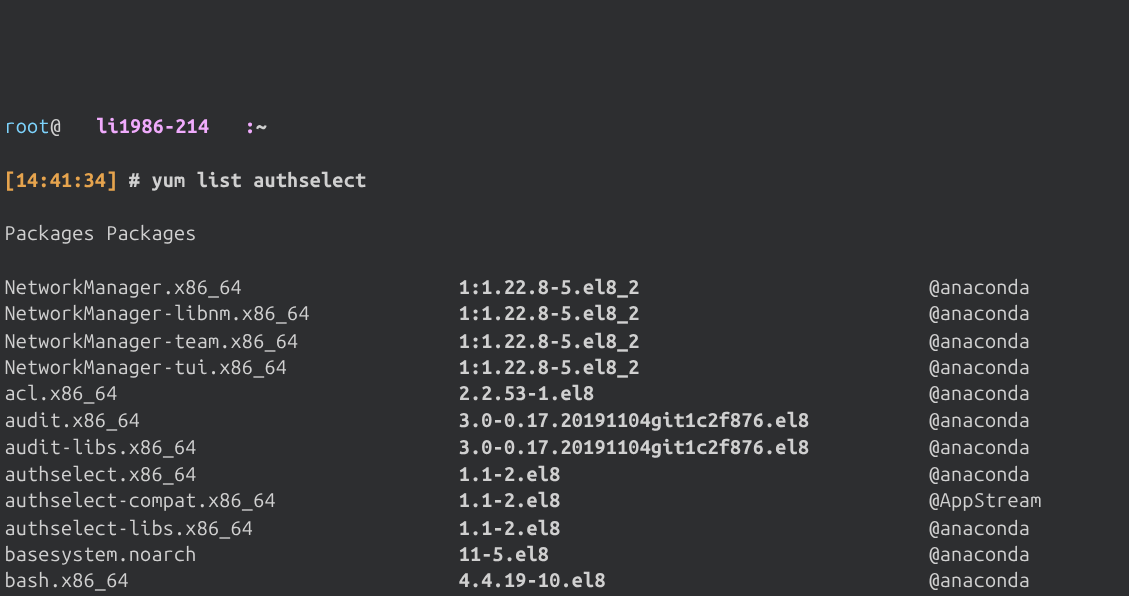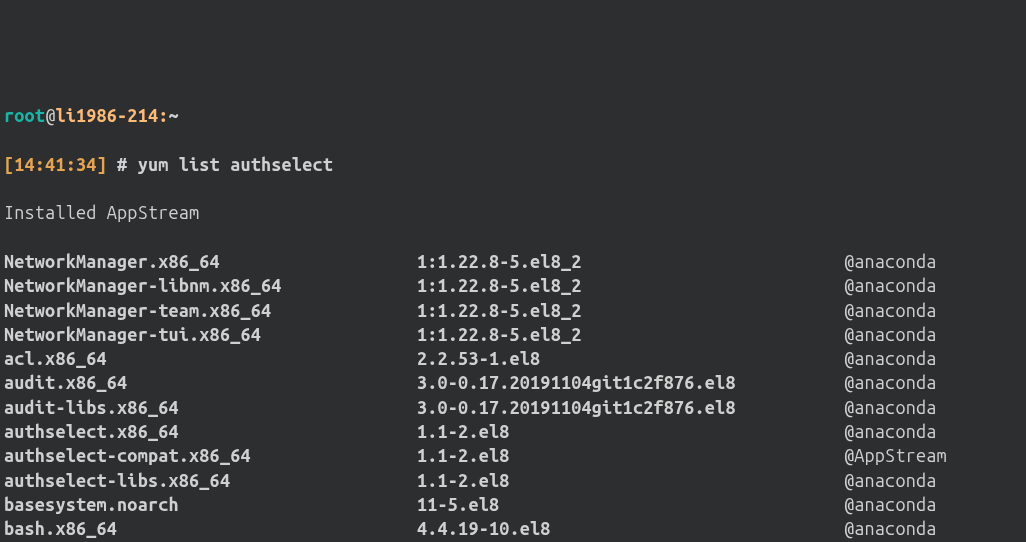--- a/index.html
+++ b/index.html
@@ -17,29 +17,30 @@
       width: 1026px;
       height: 542px;
       overflow: hidden;
       white-space: pre;
       letter-spacing: 0.2px;
     }
     .prompt-line {
       display: block;
     }
     .user {
-      color: #14b8a6;
-      font-weight: bold;
+      color: #7dd3fc;
+      font-weight: normal;
     }
     .at {
       color: #d0d0d0;
     }
     .host {
-      color: #fdba74;
+      color: #f0abfc;
       font-weight: bold;
+      margin-left: 32px;
     }
     .path {
       color: #d0d0d0;
       font-weight: bold;
     }
     .timestamp {
       color: #e6a44e;
       font-weight: bold;
     }
     .cmd-text {
@@ -48,34 +49,33 @@
     }
     .header-text {
       color: #d0d0d0;
     }
     .package-row {
       display: flex;
       width: 100%;
     }
     .col-name {
       flex: 0 0 413px;
-      font-weight: bold;
     }
     .col-version {
       flex: 0 0 427px;
       font-weight: bold;
     }
     .col-repo {
       flex: 0 0 auto;
     }
   </style>
 </head>
 <body>
 
 
 
 <div class="prompt-line"><span class="user">root</span><span class="at">@</span><span class="host">li1986-214</span><span class="host">:</span><span class="path">~</span></div>
 <div class="prompt-line"><span class="timestamp">[</span><span class="timestamp">14:41:34</span><span class="timestamp">]</span><span class="cmd-text"> # </span><span class="cmd-text">yum list authselect</span></div>
-<div class="header-text">Installed AppStream</div>
+<div class="header-text">Packages Packages</div>
 <div id="package-list"><div class="package-row"><span class="col-name">NetworkManager.x86_64</span><span class="col-version">1:1.22.8-5.el8_2</span><span class="col-repo">@anaconda</span></div><div class="package-row"><span class="col-name">NetworkManager-libnm.x86_64</span><span class="col-version">1:1.22.8-5.el8_2</span><span class="col-repo">@anaconda</span></div><div class="package-row"><span class="col-name">NetworkManager-team.x86_64</span><span class="col-version">1:1.22.8-5.el8_2</span><span class="col-repo">@anaconda</span></div><div class="package-row"><span class="col-name">NetworkManager-tui.x86_64</span><span class="col-version">1:1.22.8-5.el8_2</span><span class="col-repo">@anaconda</span></div><div class="package-row"><span class="col-name">acl.x86_64</span><span class="col-version">2.2.53-1.el8</span><span class="col-repo">@anaconda</span></div><div class="package-row"><span class="col-name">audit.x86_64</span><span class="col-version">3.0-0.17.20191104git1c2f876.el8</span><span class="col-repo">@anaconda</span></div><div class="package-row"><span class="col-name">audit-libs.x86_64</span><span class="col-version">3.0-0.17.20191104git1c2f876.el8</span><span class="col-repo">@anaconda</span></div><div class="package-row"><span class="col-name">authselect.x86_64</span><span class="col-version">1.1-2.el8</span><span class="col-repo">@anaconda</span></div><div class="package-row"><span class="col-name">authselect-compat.x86_64</span><span class="col-version">1.1-2.el8</span><span class="col-repo">@AppStream</span></div><div class="package-row"><span class="col-name">authselect-libs.x86_64</span><span class="col-version">1.1-2.el8</span><span class="col-repo">@anaconda</span></div><div class="package-row"><span class="col-name">basesystem.noarch</span><span class="col-version">11-5.el8</span><span class="col-repo">@anaconda</span></div><div class="package-row"><span class="col-name">bash.x86_64</span><span class="col-version">4.4.19-10.el8</span><span class="col-repo">@anaconda</span></div><div class="package-row"><span class="col-name">bind-export-libs.x86_64</span><span class="col-version">32:9.11.13-5.el8_2</span><span class="col-repo">@anaconda</span></div></div>
 
 
 
 
 </body></html>

